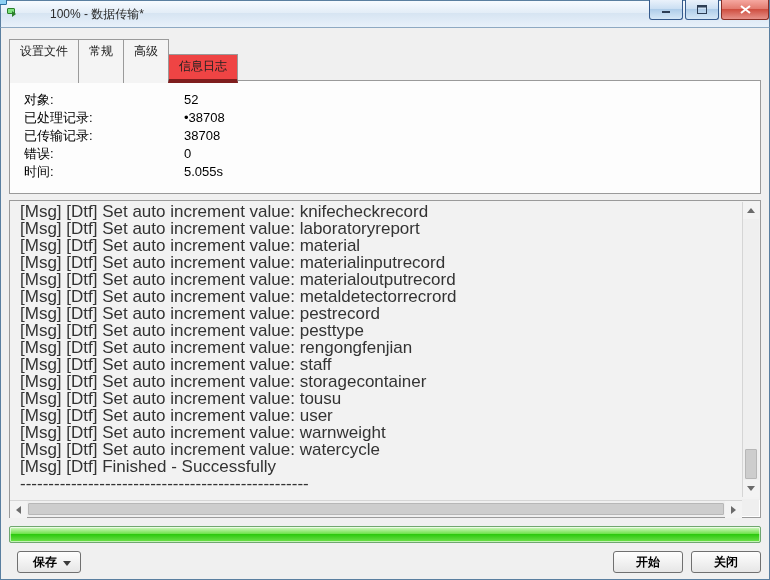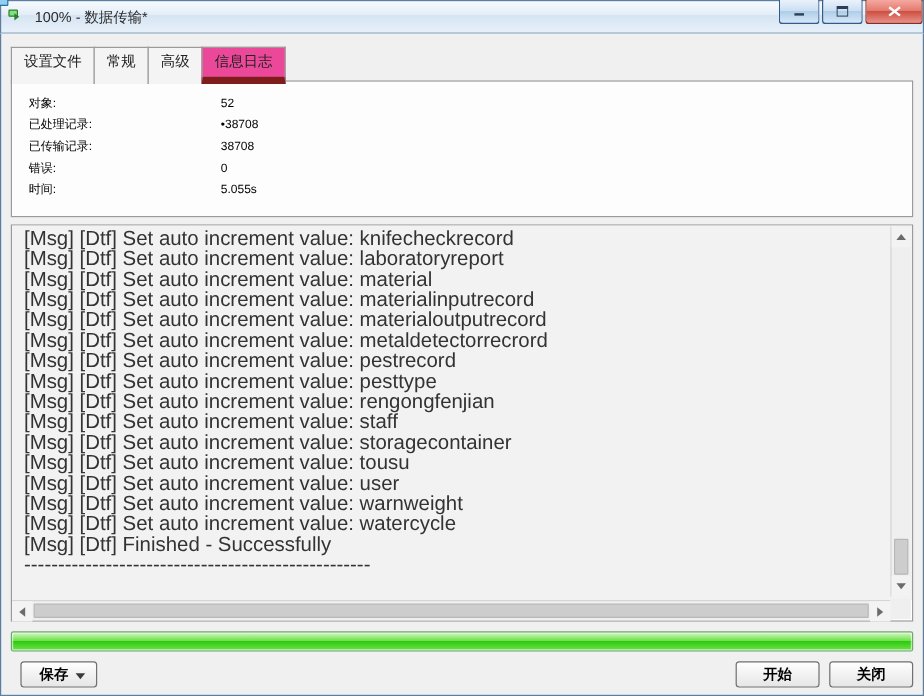--- a/index.html
+++ b/index.html
@@ -15,20 +15,21 @@
     
     .titlebar {
       height: 28px;
       background: linear-gradient(#f7fbff, #e3edf7 45%, #d6e4f2 46%, #e8f1fa);
       border: 1px solid #5a7fa0;
       border-bottom: 1px solid #8ea9c2;
       display: flex;
       align-items: center;
       padding-left: 6px;
       position: relative;
+      gap: 21px;
     }
     .titlebar .app-icon { width:16px; height:16px; margin-right:6px; position:relative; }
     .titlebar .title-text { color:#2b2b2b; font-size:12px; }
     .win-btns { position:absolute; right:0; top:-1px; display:flex; }
     .win-btn {
       width: 34px; height: 20px;
       margin-left:0;
       border:1px solid #355a8c;
       border-top:none;
       display:flex; align-items:center; justify-content:center;
@@ -59,31 +60,32 @@
       font-size:12px;
       border:1px solid #9a9a9a;
       border-bottom:none;
       background:#f4f4f4;
       margin-right:-1px;
       position:relative;
       top:3px;
       color:#222;
     }
     .tab.active {
-      background:#ec4899;
-      border-bottom:6px solid #7f1d1d;
+      background:#ef4444;
+      border-bottom:4px solid #7f1d1d;
       z-index:2;
+      margin-top:15px;
     }
     .summary {
       border:1px solid #9a9a9a;
       border-top:1px solid #9a9a9a;
       background:#fdfdfd;
       padding:10px 14px 12px 14px;
     }
-    .summary-row { display:flex; line-height:18px; font-size:10px; }
+    .summary-row { display:flex; line-height:18px; font-size:13px; }
     .summary-row .label { width:160px; }
     .summary-row .value { }
     .log-wrap {
       flex:1;
       min-height:0;
       margin-top:6px;
       border:1px solid #9a9a9a;
       background:#fff;
       position:relative;
       display:flex;

